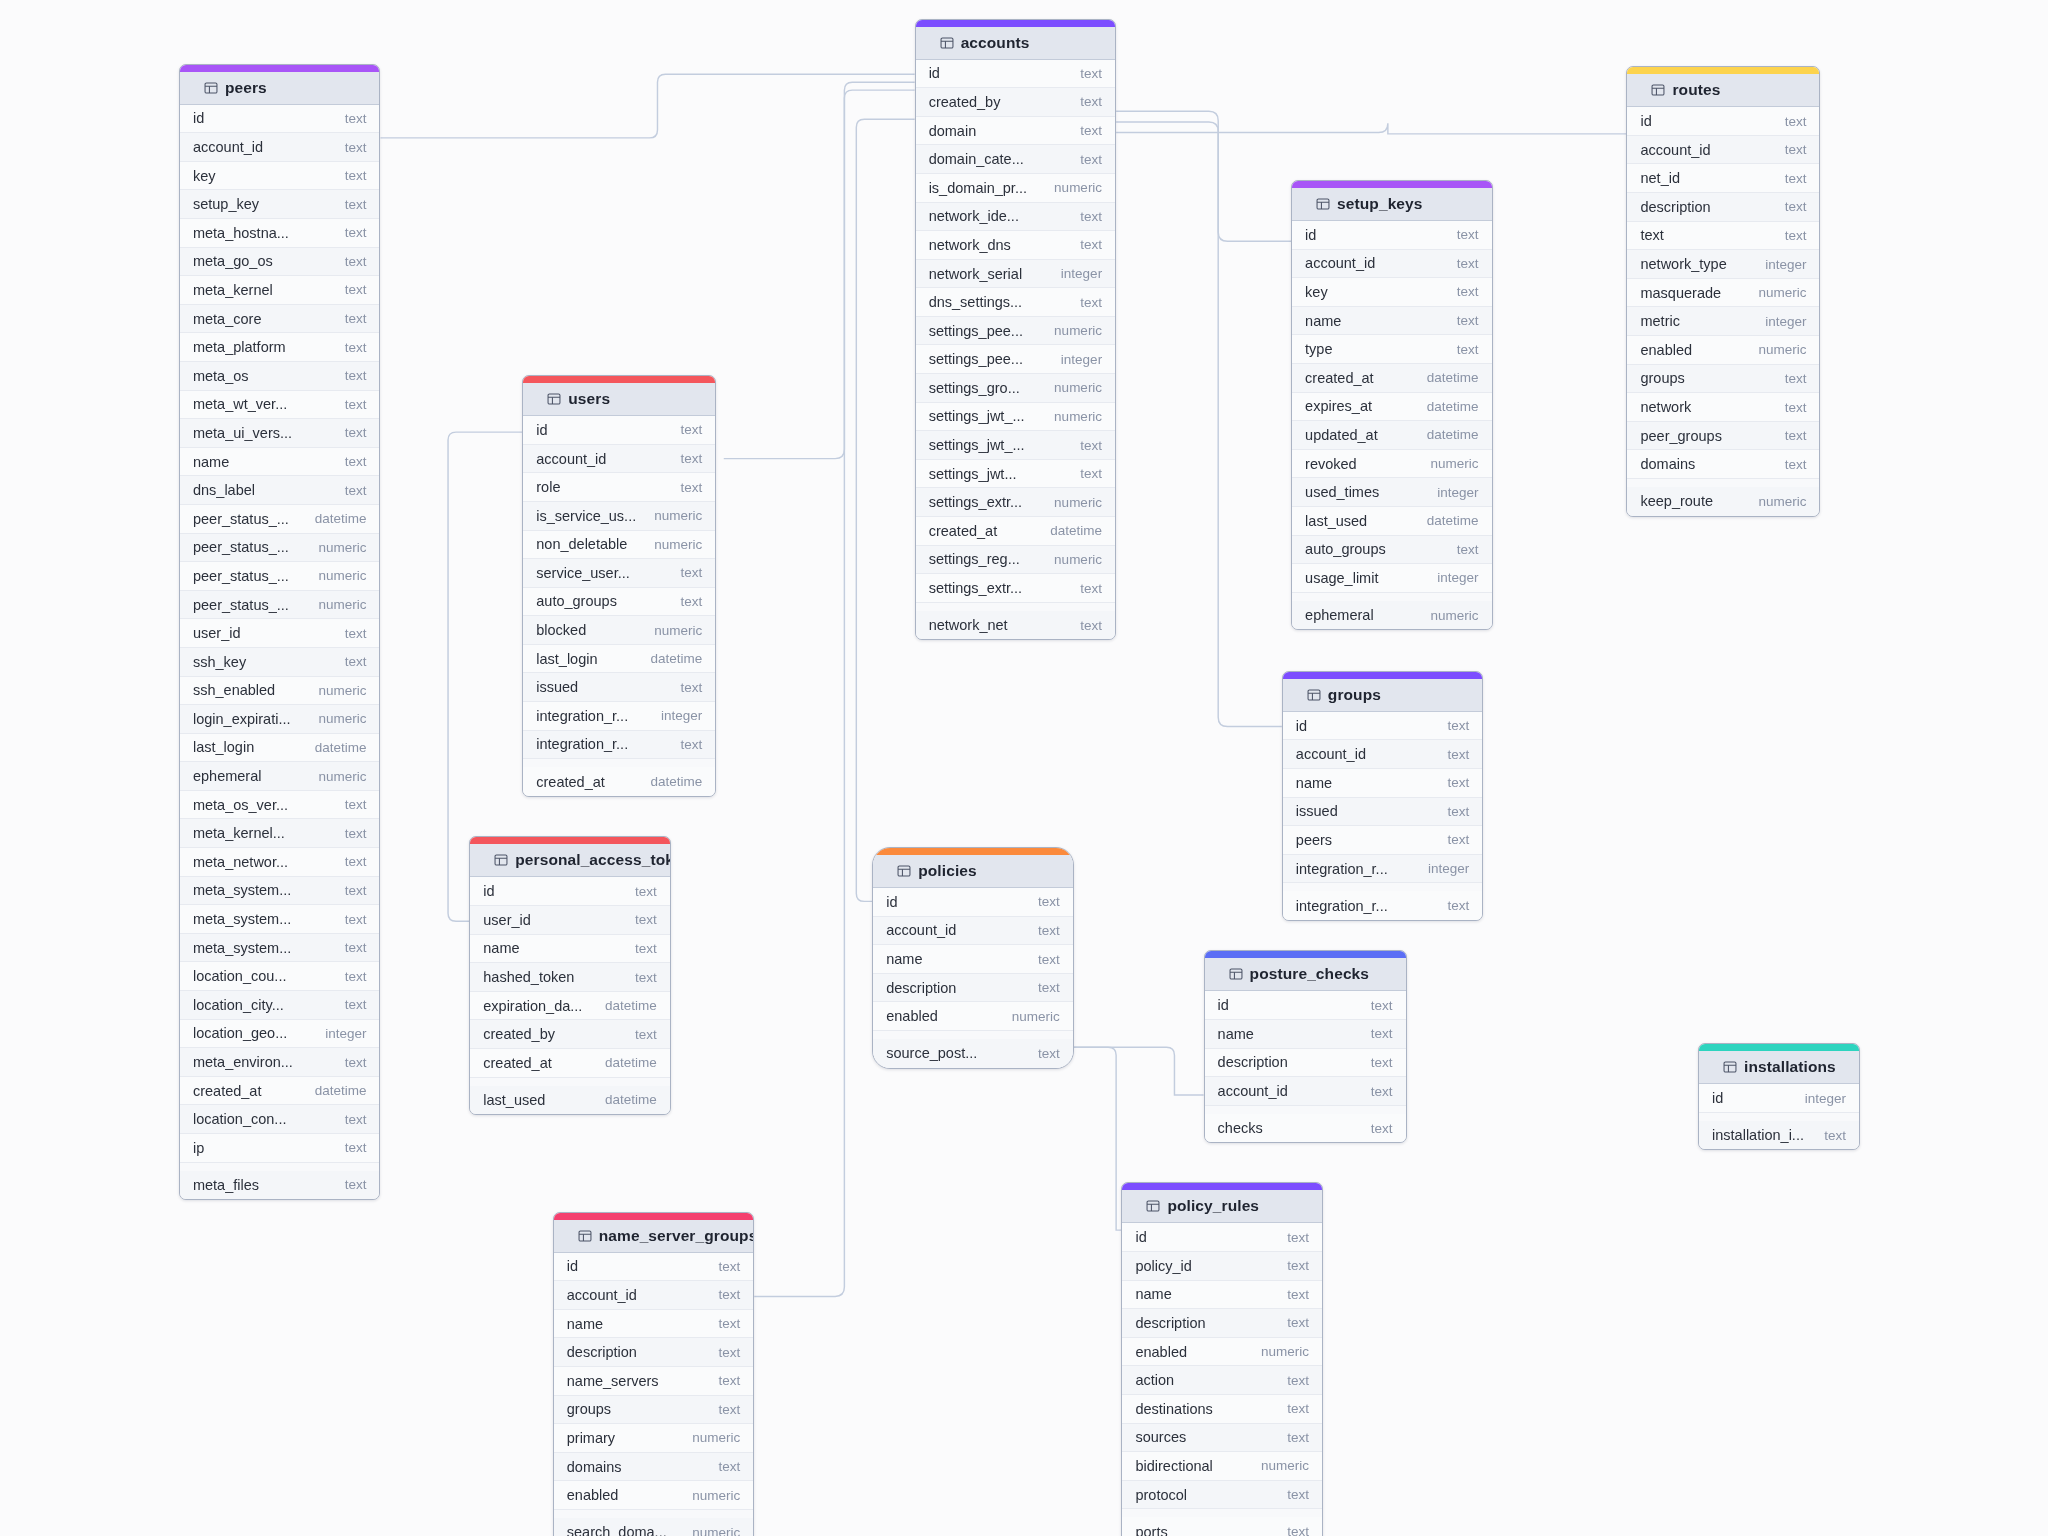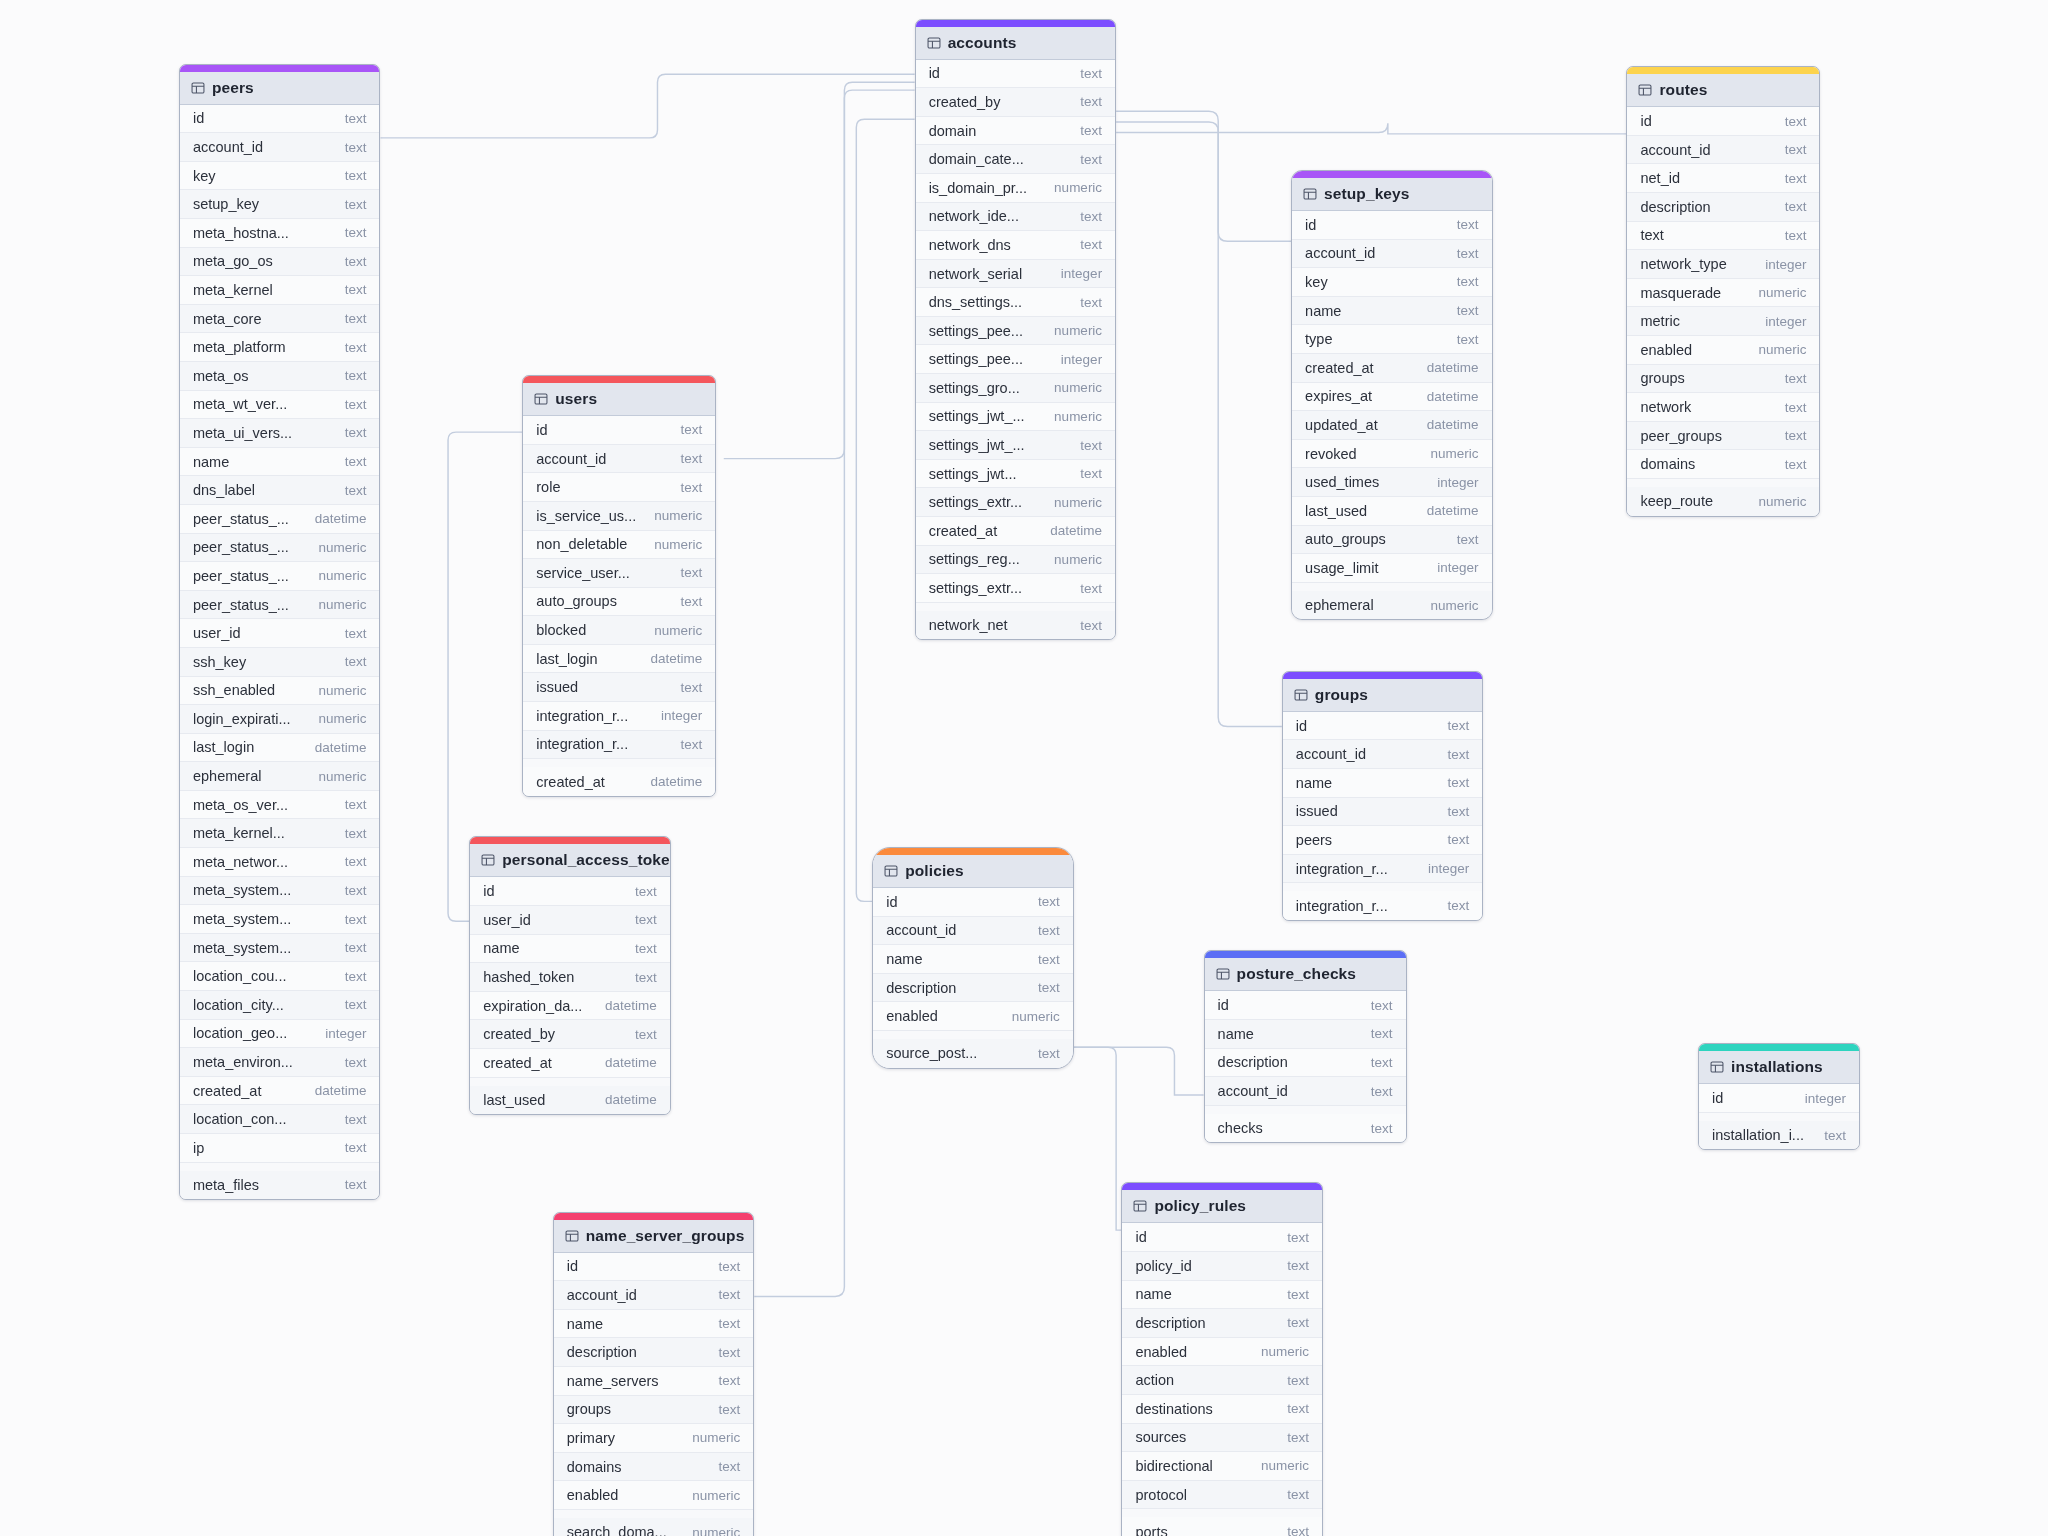--- a/index.html
+++ b/index.html
@@ -19,21 +19,21 @@
     border:1px solid #aab3c4;
     border-radius:7px;
     box-shadow:0 1px 3px rgba(20,30,60,.13);
     overflow:hidden;
     box-sizing:border-box;
   }
   .accent{height:7px;width:100%;display:block;}
   .tbl-head{
     display:flex;align-items:center;gap:7px;
     background:#e2e6ee;
-    padding:7px 11px 7px 11px;
+    padding:7px 11px 7px 24px;
     border-bottom:1px solid #c3cbd9;
   }
   .tbl-head .tname{
     font-size:15.5px;font-weight:bold;color:#1f2430;letter-spacing:.1px;
     white-space:nowrap;
   }
   .tbl-icon{width:14px;height:14px;flex:0 0 auto;display:block;}
   .rows{display:block;}
   .row{
     display:flex;align-items:center;justify-content:space-between;
@@ -623,21 +623,21 @@
         <div class="row">
           <span class="fname">account_id</span>
           <span class="ftype">text</span>
         </div>
         <div class="row">
           <span class="fname">checks</span>
           <span class="ftype">text</span>
         </div>
       </div>
     </div>
-    <div class="table-card" style="left: 1291.1px; top: 170px; width: 201.486px; border-radius: 11px;">
+    <div class="table-card" style="left: 1291.1px; top: 180px; width: 201.486px;">
       <span class="accent" style="background: rgb(168, 85, 247);"></span>
       <div class="tbl-head">
         <span style="display: flex;">
           <svg class="tbl-icon" viewBox="0 0 16 16" aria-hidden="true">
             <rect x="1.2" y="2.2" width="13.6" height="11.6" rx="1.6" fill="none" stroke="#4b5366" stroke-width="1.2"></rect>
             <line x1="1.2" y1="6.1" x2="14.8" y2="6.1" stroke="#4b5366" stroke-width="1.2"></line>
             <line x1="6.2" y1="6.1" x2="6.2" y2="13.8" stroke="#4b5366" stroke-width="1.2"></line>
           </svg>
         </span>
         <span class="tname">setup_keys</span>

